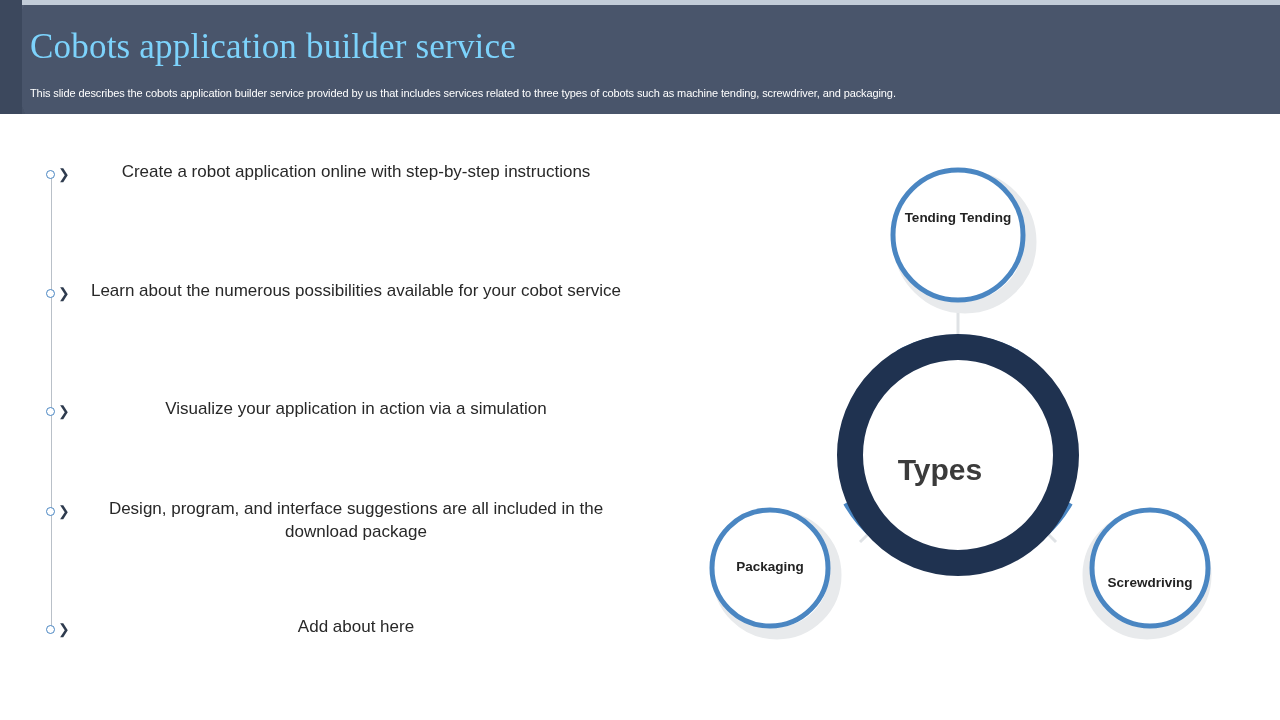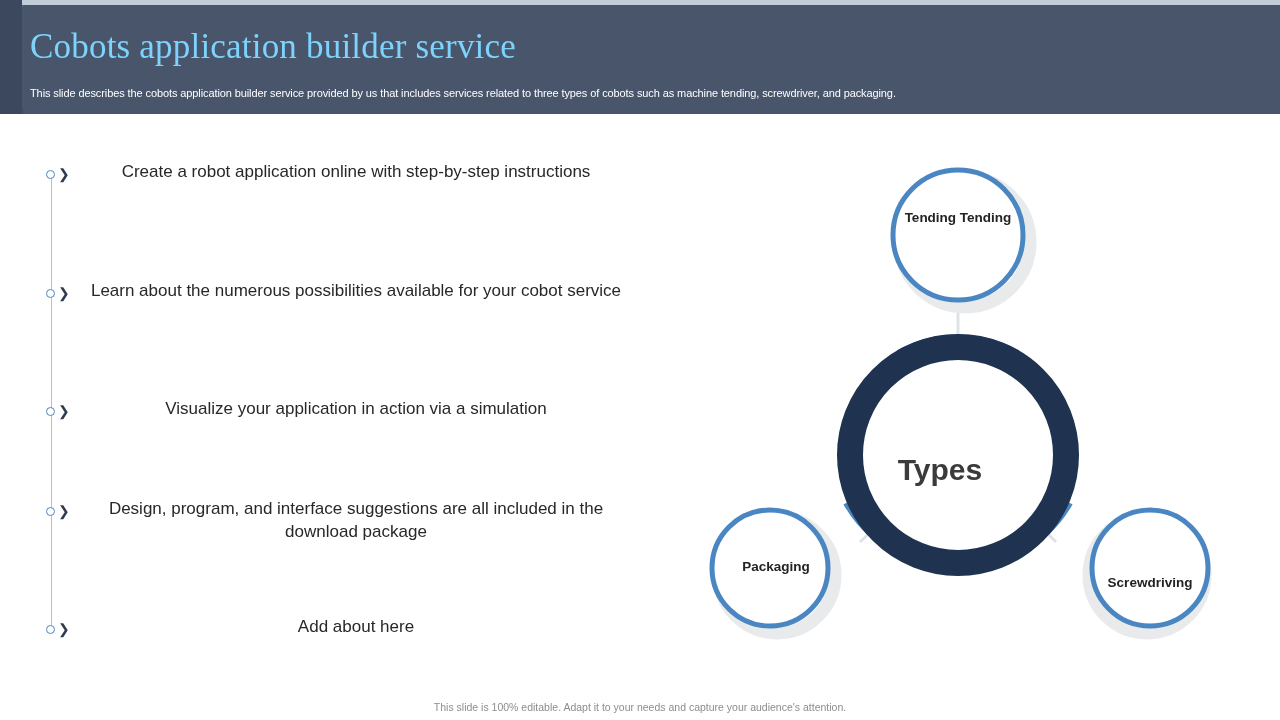--- a/index.html
+++ b/index.html
@@ -252,21 +252,20 @@
         <path d="M 173 349 A 115 115 0 0 0 228 398" fill="none" stroke="#4a86c2" stroke-width="22" stroke-linecap="butt"></path>
         <path d="M 383 349 A 115 115 0 0 1 328 398" fill="none" stroke="#4a86c2" stroke-width="22" stroke-linecap="butt"></path>
       </g>
       <circle cx="278" cy="305" r="108" fill="#ffffff" stroke="#1f3250" stroke-width="26"></circle>
     </svg>
 
     <div class="center-label" style="left:170px; top:287px; width:180px;margin-top:16px;">Types</div>
 
     <div class="node-label" style="left:208px; top:60px; width:140px;">Tending Tending</div>
 
-    <div class="node-label" style="left:26px; top:409px; width:140px;">Packaging</div>
+    <div class="node-label" style="left:20px; top:409px; width:140px;">Packaging</div>
 
     <div class="node-label" style="left:400px; top:425px; width:140px;">Screwdriving</div>
   </div>
 
-  <div class="footer-note">This slide is 100% editable. Adapt it to your needs and capture your audience's attention.</div>
   <div class="page-number">29</div>
 
 </div>
 
 </body></html>

